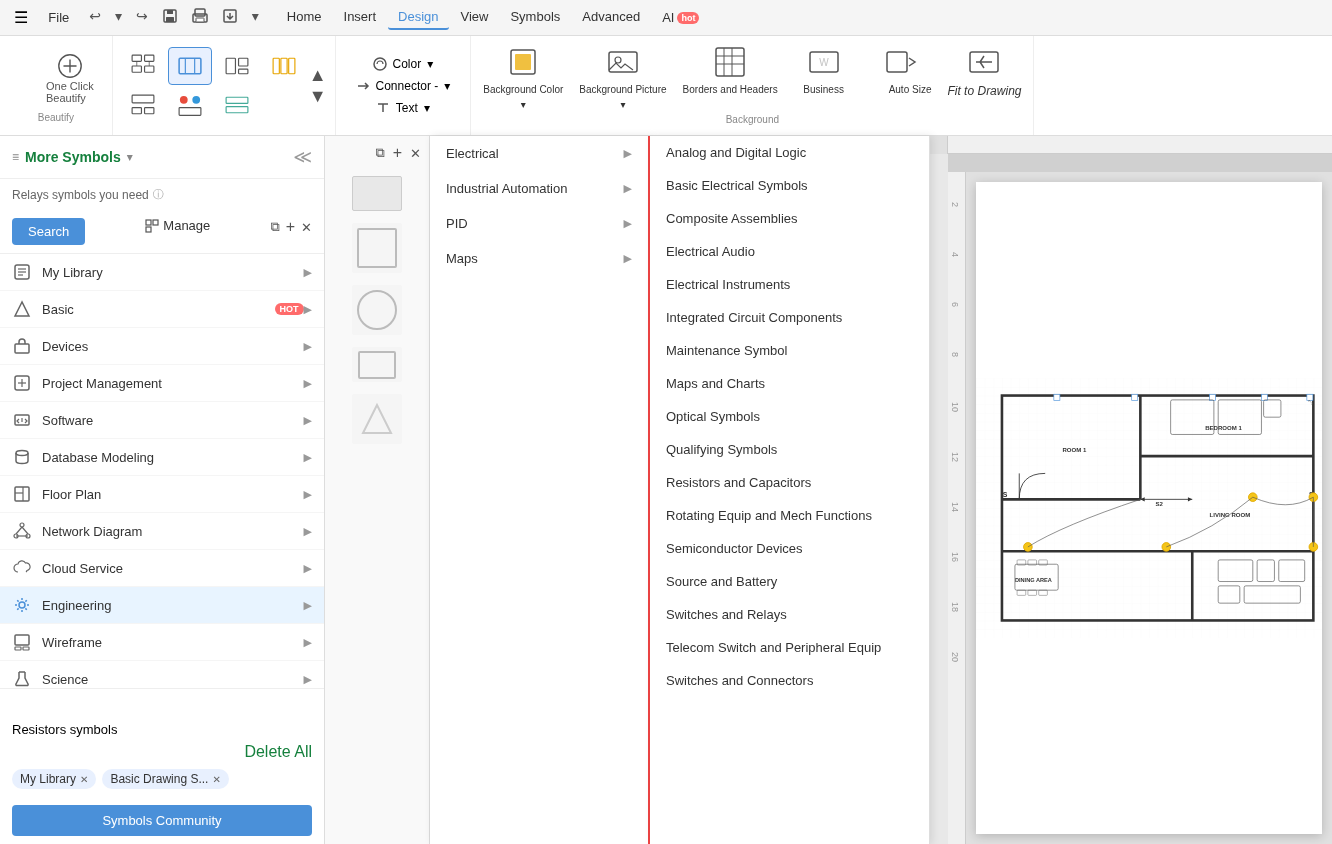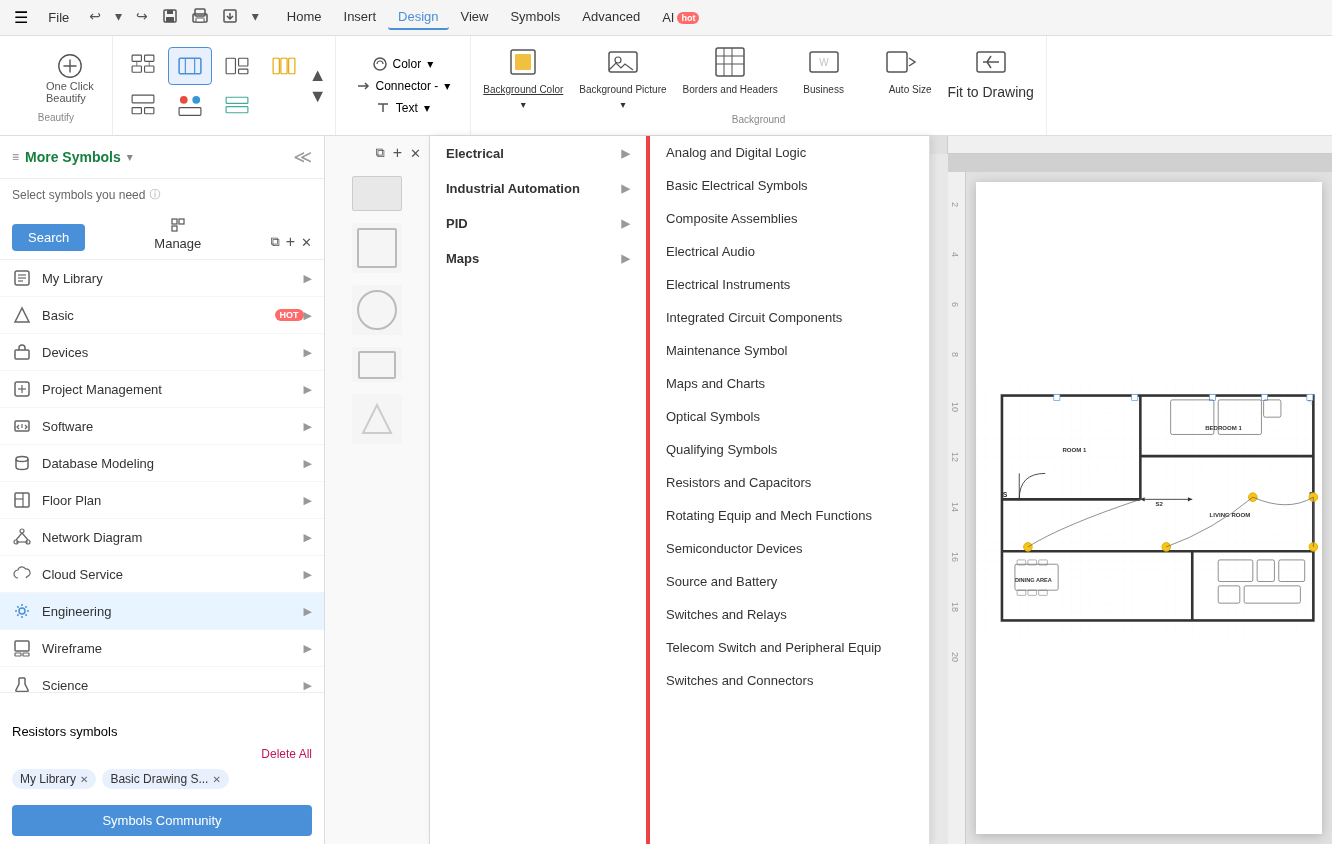--- a/index.html
+++ b/index.html
@@ -42,34 +42,34 @@
     .symbol-list { flex: 1; overflow-y: auto; }
     .symbol-item { display: flex; align-items: center; padding: 8px 12px; cursor: pointer; border-bottom: 1px solid #f5f5f5; }
     .symbol-item-icon { width: 20px; height: 20px; margin-right: 10px; color: #666; display: flex; align-items: center; justify-content: center; }
     .symbol-item-label { flex: 1; font-size: 13px; color: #333; }
     .symbol-item-arrow { color: #999; font-size: 11px; }
     .symbol-item.active { background: #e8f4ff; }
     .hot-tag { background: #ff6b6b; color: white; font-size: 9px; padding: 1px 5px; border-radius: 8px; font-weight: bold; margin-left: 6px; }
     .selected-section { padding: 8px 12px; border-top: 1px solid #eee; }
     .selected-header { display: flex; justify-content: space-between; align-items: center; margin-bottom: 8px; }
     .selected-title { font-size: 13px; font-weight: 500; }
-    .delete-all { font-size: 12px; color: #be185d; cursor: pointer; margin-top: 46px; }
+    .delete-all { font-size: 16px; color: #15803d; cursor: pointer; margin-top: 46px; }
     .selected-tags { display: flex; gap: 6px; flex-wrap: wrap; }
     .tag { display: flex; align-items: center; gap: 4px; padding: 3px 8px; background: #e8f0fe; border-radius: 12px; font-size: 12px; color: #333; }
     .tag-close { cursor: pointer; color: #666; font-size: 10px; }
     .community-btn { margin: 8px 12px; padding: 8px; background: #4a90d9; color: white; border: none; border-radius: 4px; cursor: pointer; font-size: 13px; font-weight: 500; text-align: center; }
     .search-btn { background: #4a90d9; color: white; border: none; padding: 6px 16px; border-radius: 4px; cursor: pointer; font-size: 13px; }
-    .manage-btn { display: flex; align-items: center; gap: 4px; color: #333; cursor: pointer; font-size: 13px; flex-direction: column; }
-    .panel-actions { display: flex; align-items: flex-end; justify-content: space-between; padding: 8px 12px; border-bottom: 1px solid #eee; }
+    .manage-btn { display: flex; align-items: center; gap: 4px; color: #333; cursor: pointer; font-size: 13px; }
+    .panel-actions { display: flex; align-items: flex-start; justify-content: space-between; padding: 8px 12px; border-bottom: 1px solid #eee; }
 
     
     .thumb-panel { width: 100px; background: #f9f9f9; border-right: 1px solid #ddd; position: relative; overflow: hidden; }
 
     
-    .submenu { width: 220px; background: white; border-right: 4px solid #ef4444; box-shadow: 2px 0 8px rgba(0,0,0,0.1); z-index: 10; font-weight: bold; }
+    .submenu { width: 220px; background: white; border-right: 2px solid #ef4444; box-shadow: 2px 0 8px rgba(0,0,0,0.1); z-index: 10; }
     .submenu-item { display: flex; align-items: center; justify-content: space-between; padding: 10px 16px; cursor: pointer; font-size: 13px; color: #333; }
     .submenu-arrow { color: #999; font-size: 11px; }
 
     
     .symbol-submenu { width: 280px; background: white; border-right: 1px solid #ddd; box-shadow: 2px 0 8px rgba(0,0,0,0.1); z-index: 11; overflow-y: auto; }
     .symbol-submenu-item { padding: 9px 16px; cursor: pointer; font-size: 13px; color: #333; }
 
     
     .canvas-area { flex: 1; background: #e8e8e8; position: relative; overflow: hidden; }
     .ruler-h { height: 18px; background: #f0f0f0; border-bottom: 1px solid #ccc; display: flex; align-items: center; position: absolute; top: 0; left: 0; right: 0; }
@@ -228,21 +228,21 @@
     </div>
   </div>
 
   <div class="ribbon-section" style="flex-direction:column; justify-content:flex-start; padding-top:8px;">
     <div style="display:flex; gap:16px; align-items:flex-start;">
       <div class="ribbon-bg-item">
         <svg width="36" height="36" viewBox="0 0 36 36" fill="none">
             <rect x="6" y="6" width="24" height="24" rx="2" stroke="#555" stroke-width="1.5"></rect>
             <rect x="10" y="10" width="16" height="16" rx="1" fill="#f0c040"></rect>
           </svg>
-        <span style="text-align:left;font-size:10px;text-decoration:underline;">Background Color</span>
+        <span style="text-align:left;font-size:10px;">Background Color</span>
         <span style="font-size:10px;cursor:pointer;">▾</span>
       </div>
       <div class="ribbon-bg-item">
         <svg width="36" height="36" viewBox="0 0 36 36" fill="none">
             <rect x="4" y="8" width="28" height="20" rx="2" stroke="#555" stroke-width="1.5"></rect>
             <circle cx="13" cy="16" r="3" stroke="#555" stroke-width="1.2"></circle>
             <path d="M4 26l7-7 5 5 4-4 8 6" stroke="#555" stroke-width="1.2"></path>
           </svg>
         <span style="text-align:center;font-size:10px;">Background Picture</span>
         <span style="font-size:10px;cursor:pointer;">▾</span>
@@ -269,41 +269,41 @@
             <rect x="4" y="8" width="20" height="20" rx="2" stroke="#555" stroke-width="1.5"></rect>
             <path d="M26 14l6 4-6 4" stroke="#555" stroke-width="1.5"></path>
           </svg>
         <span style="text-align:center;font-size:10px;margin-left:19px;">Auto Size</span>
       </div>
       <div class="ribbon-bg-item">
         <svg width="36" height="36" viewBox="0 0 36 36" fill="none">
             <rect x="4" y="8" width="28" height="20" rx="2" stroke="#555" stroke-width="1.5"></rect>
             <path d="M10 18h16M18 12l-4 6 4 6" stroke="#555" stroke-width="1.5"></path>
           </svg>
-        <span style="text-align:center;font-size:14px;">Fit to Drawing</span>
+        <span style="text-align:center;font-size:12px;font-style:italic;">Fit to Drawing</span>
       </div>
     </div>
     <div class="ribbon-section-label" style="margin-top:4px;">Background</div>
   </div>
 </div>
 
 <div class="main">
 
   <div class="left-panel">
     <div class="panel-header">
       <div style="display:flex;align-items:center;gap:6px;">
         <span style="font-size:12px;color:#888;">≡</span>
         <span class="panel-title">More Symbols</span>
         <span style="font-size:12px;color:#888;">▾</span>
       </div>
       <span style="font-size:18px;color:#999;cursor:pointer;">≪</span>
     </div>
 
     <div class="panel-subtitle">
-      <span>Select symbols you need</span>
+      <span>Relays symbols you need</span>
       <span style="color:#aaa;font-size:11px;">ⓘ</span>
     </div>
 
     <div class="panel-actions">
       <button class="search-btn">Search</button>
       <div class="manage-btn">
         <svg width="14" height="14" viewBox="0 0 14 14" fill="none">
             <rect x="1" y="1" width="5" height="5" stroke="#555" stroke-width="1.2"></rect>
             <rect x="8" y="1" width="5" height="5" stroke="#555" stroke-width="1.2"></rect>
             <rect x="1" y="8" width="5" height="5" stroke="#555" stroke-width="1.2"></rect>

